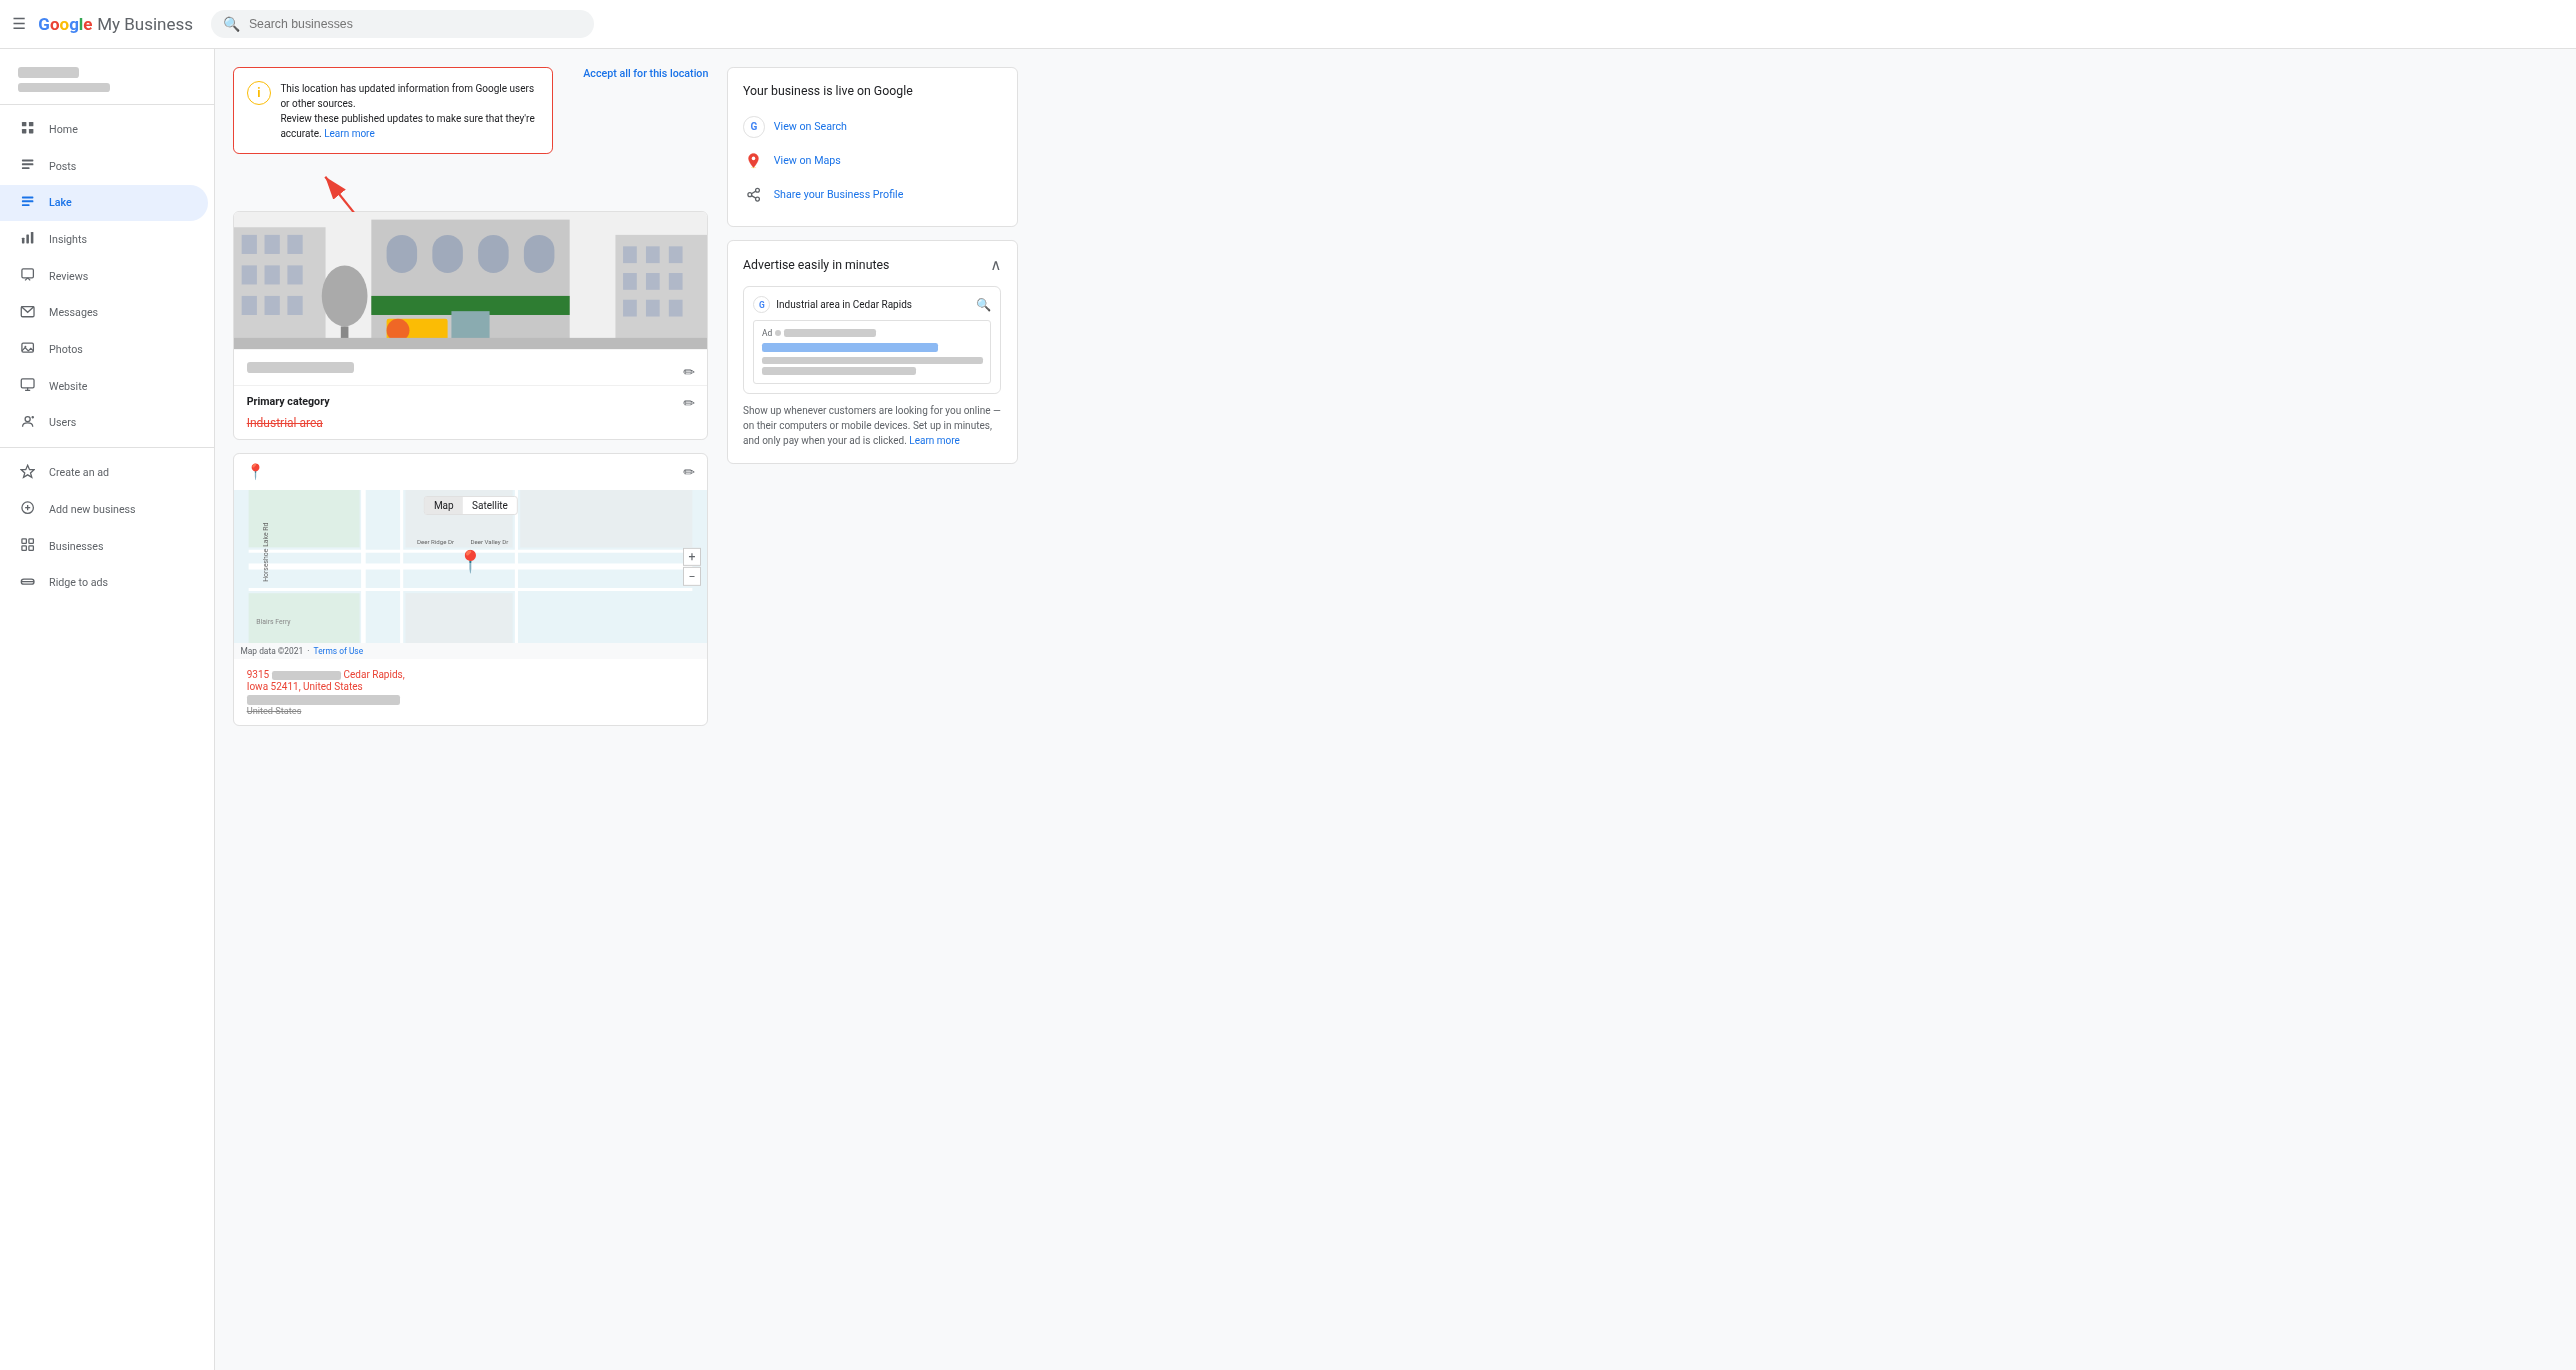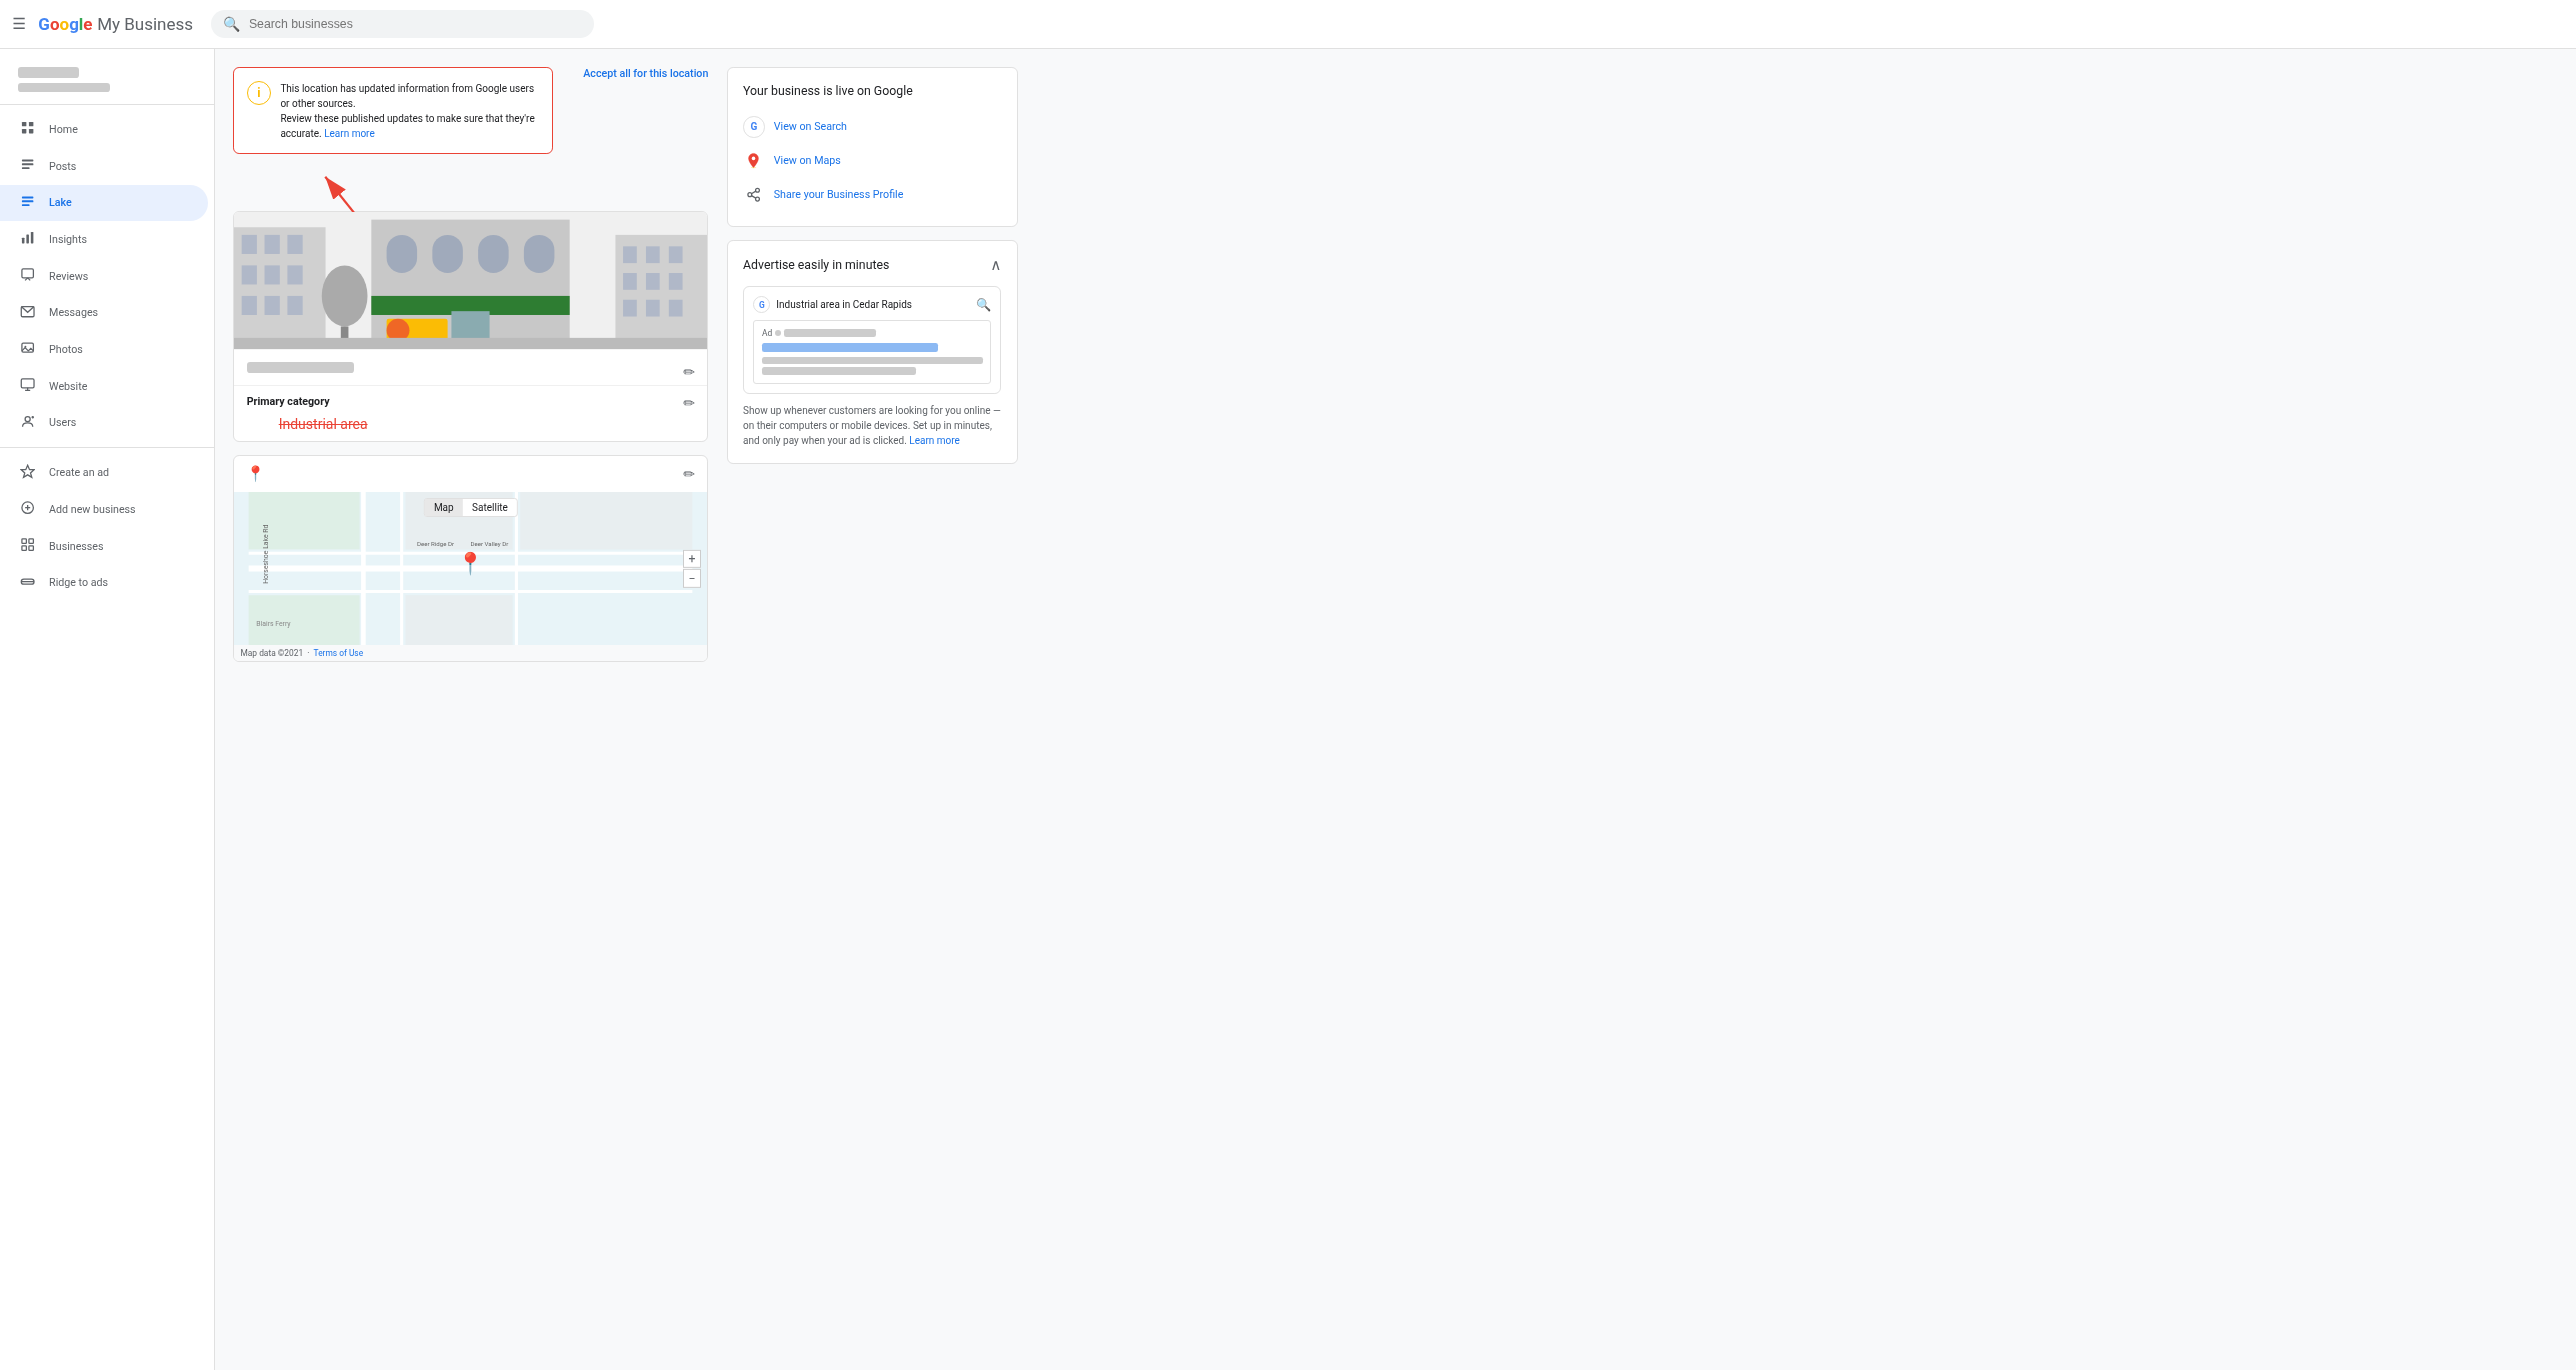--- a/index.html
+++ b/index.html
@@ -199,23 +199,22 @@
       border-top: 0.8px solid #f0f0f0;
     }
     .category-label {
       font-weight: 700;
       font-size: 10.7px;
       color: #202124;
       margin-bottom: 8px;
     }
     .category-value {
       color: #EA4335;
-      font-size: 14px;
+      font-size: 12px;
       text-decoration: line-through;
-      margin-left: 32px;
     }
     .edit-icon {
       color: #5f6368;
       font-size: 14px;
       cursor: pointer;
     }
 
     
     .map-card {
       background: #fff;
@@ -754,20 +753,32 @@
           <div class="map-zoom">
             <div class="map-zoom-btn">+</div>
             <div class="map-zoom-btn">−</div>
           </div>
         </div>
         <div class="map-footer">
           <span>Map data ©2021</span>
           &nbsp;·&nbsp;
           <a href="#" style="color:#1a73e8;font-size:8.4px;text-decoration:none;">Terms of Use</a>
         </div>
+        <div class="address-section">
+          <div>
+            <span style="color:#EA4335;font-size:10px;">9315</span>
+            <span style="background:#ccc;display:inline-block;height:9.2px;width:69px;border-radius:2.3px;vertical-align:middle;"></span>
+            <span style="color:#EA4335;font-size:10px;">Cedar Rapids,</span>
+          </div>
+          <div style="color:#EA4335;font-size:10px;">Iowa 52411, United States</div>
+          <div style="display:flex;gap:6.1px;align-items:center;margin-top:3.1px;">
+            <div style="background:#ccc;height:9.2px;border-radius:2.3px;width:153px;text-decoration:line-through;"></div>
+          </div>
+          <div style="color:#888;font-size:9.2px;text-decoration:line-through;">United States</div>
+        </div>
       </div>
 
     </div>
 
     <div class="right-panel">
 
       <div class="live-section">
         <div class="live-title">Your business is live on Google</div>
 
         <a href="#" class="live-link">

